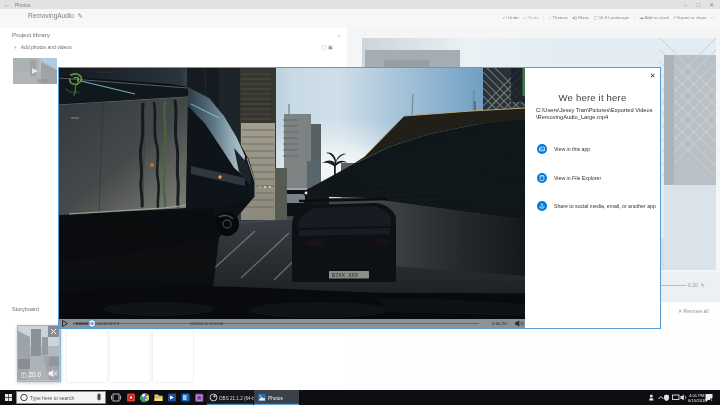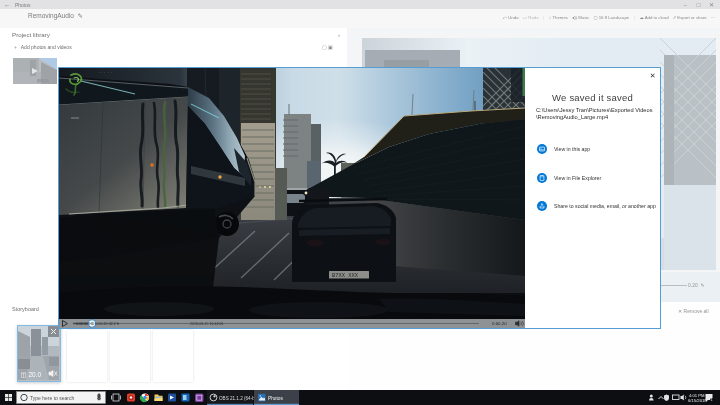--- a/index.html
+++ b/index.html
@@ -445,21 +445,21 @@
             <path d="M456.5 3.2 L458.2 3.2 L460 1.8 L460 7.2 L458.2 5.8 L456.5 5.8 Z" fill="#2c2c2c"></path>
             <path d="M461.5 3 C462.6 3.8 462.6 5.2 461.5 6"></path>
             <path d="M463 2.2 C464.8 3.3 464.8 5.7 463 6.8"></path>
           </g>
         </svg>
       </div>
     </div>
 
     <div id="panel">
       <div id="pclose">✕</div>
-      <div id="ptitle">We saved it saved</div>
+      <div id="ptitle">We here it here</div>
       <div id="ppath">C:\Users\Jessy Tran\Pictures\Exported Videos<br>\RemovingAudio_Large.mp4</div>
 
       <div class="brow" style="top:76px;">
         <span class="bcirc">
             <svg width="10" height="10" viewBox="0 0 10 10">
           <rect x="2.5" y="3.1" width="5" height="3.8" rx="0.5" fill="none" stroke="#fff" stroke-width="0.7"></rect>
           <path d="M2.9 6.3 L4.2 5 L5.3 6.1 L6.1 5.3 L7.1 6.3" stroke="#fff" stroke-width="0.6" fill="none"></path>
           <circle cx="4" cy="4.2" r="0.45" fill="#fff"></circle>
         </svg>
           </span>

